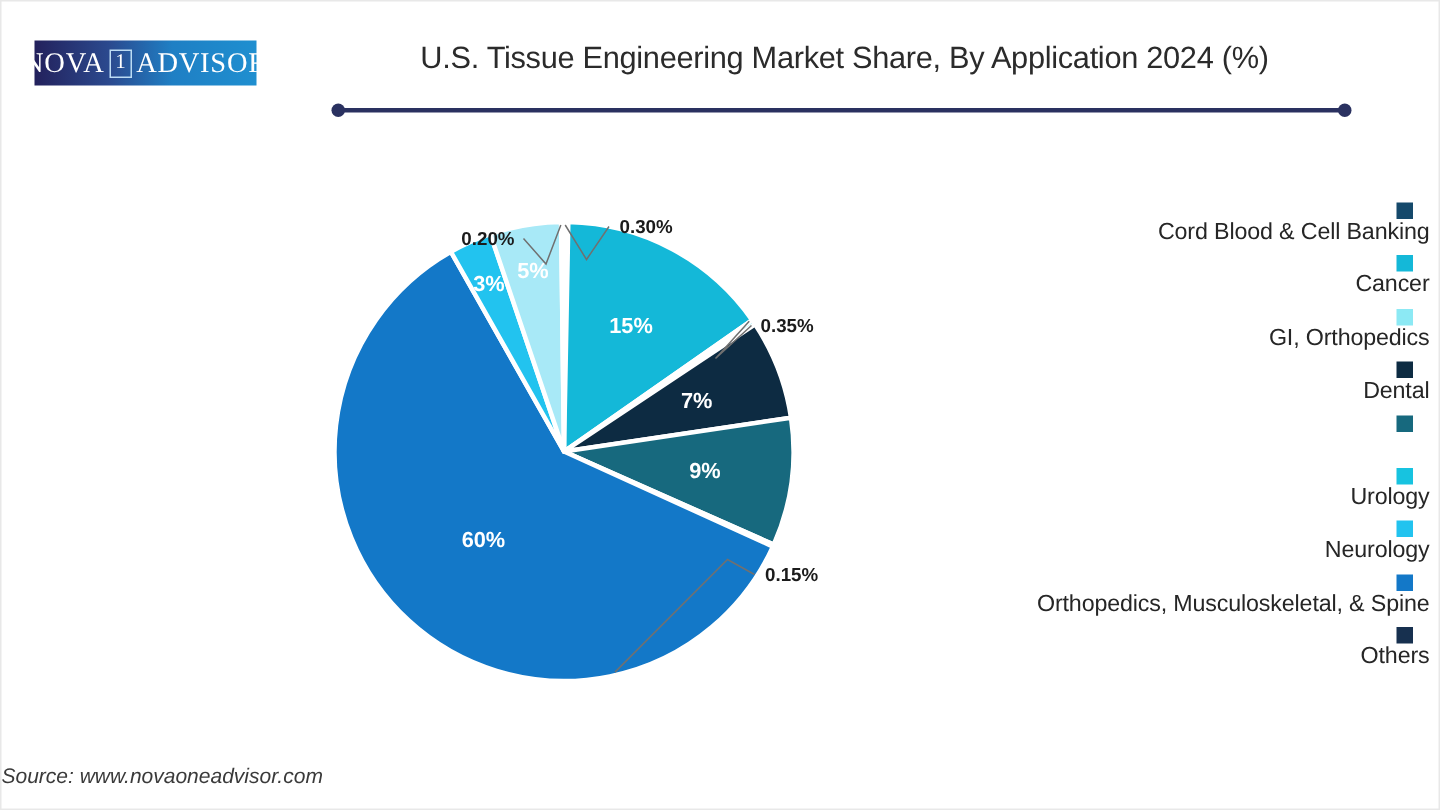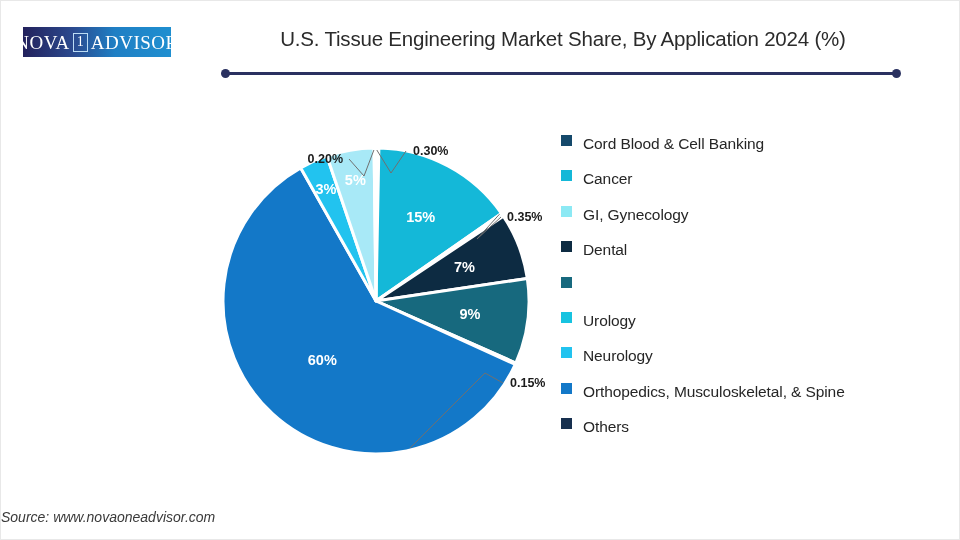--- a/index.html
+++ b/index.html
@@ -117,22 +117,23 @@
 
   
   #legend {
     position: absolute;
     left: 560px;
     top: 134px;
     width: 392px;
   }
   .legend-row {
     display: flex;
-    align-items: flex-start;
+    align-items: flex-end;
     height: 35.4px;
+    flex-direction: column;
   }
   .legend-swatch {
     width: 11px;
     height: 11px;
     flex: 0 0 11px;
     margin-right: 11px;
   }
   .legend-label {
     font-size: 15.5px;
     color: #262626;
@@ -212,21 +213,21 @@
       <div class="legend-row">
         <span class="legend-swatch" style="background: rgb(21, 73, 107);"></span>
         <span class="legend-label">Cord Blood &amp; Cell Banking</span>
       </div>
       <div class="legend-row">
         <span class="legend-swatch" style="background: rgb(20, 184, 216);"></span>
         <span class="legend-label">Cancer</span>
       </div>
       <div class="legend-row">
         <span class="legend-swatch" style="background: rgb(140, 233, 244);"></span>
-        <span class="legend-label">GI, Gynecology</span>
+        <span class="legend-label">GI, Orthopedics</span>
       </div>
       <div class="legend-row">
         <span class="legend-swatch" style="background: rgb(13, 43, 66);"></span>
         <span class="legend-label">Dental</span>
       </div>
       <div class="legend-row">
         <span class="legend-swatch" style="background: rgb(23, 105, 126);"></span>
       </div>
       <div class="legend-row">
         <span class="legend-swatch" style="background: rgb(23, 195, 224);"></span>

